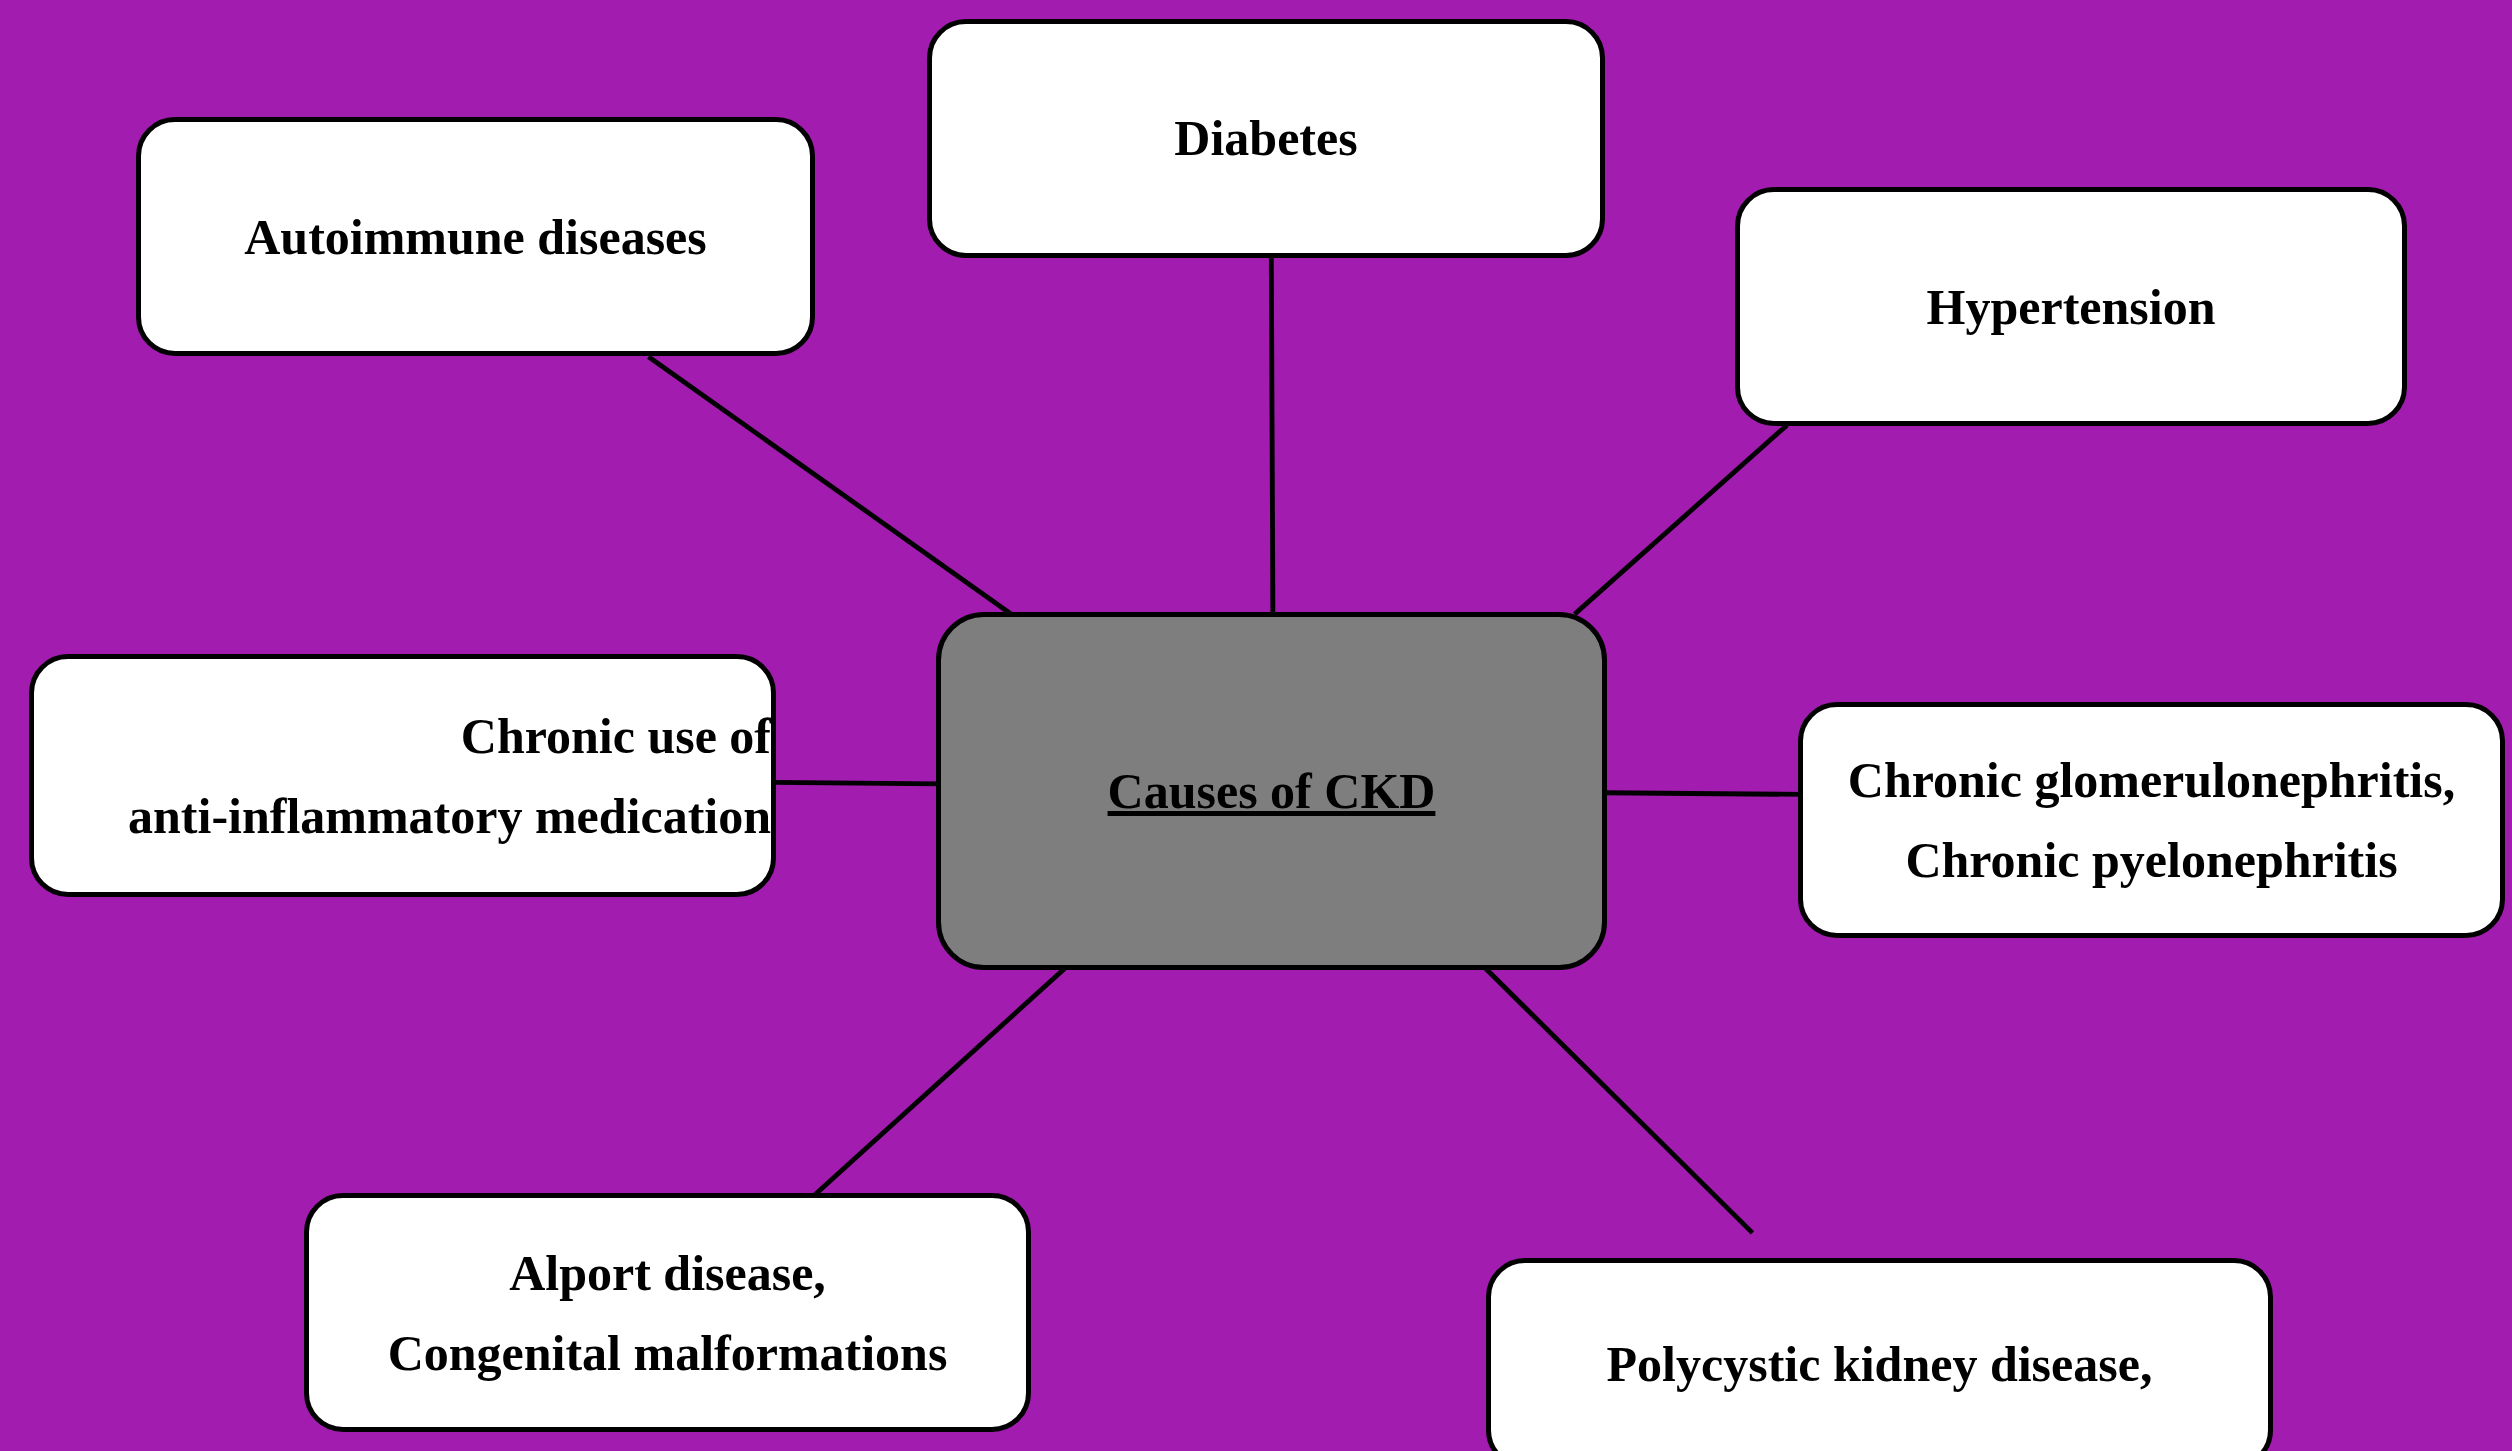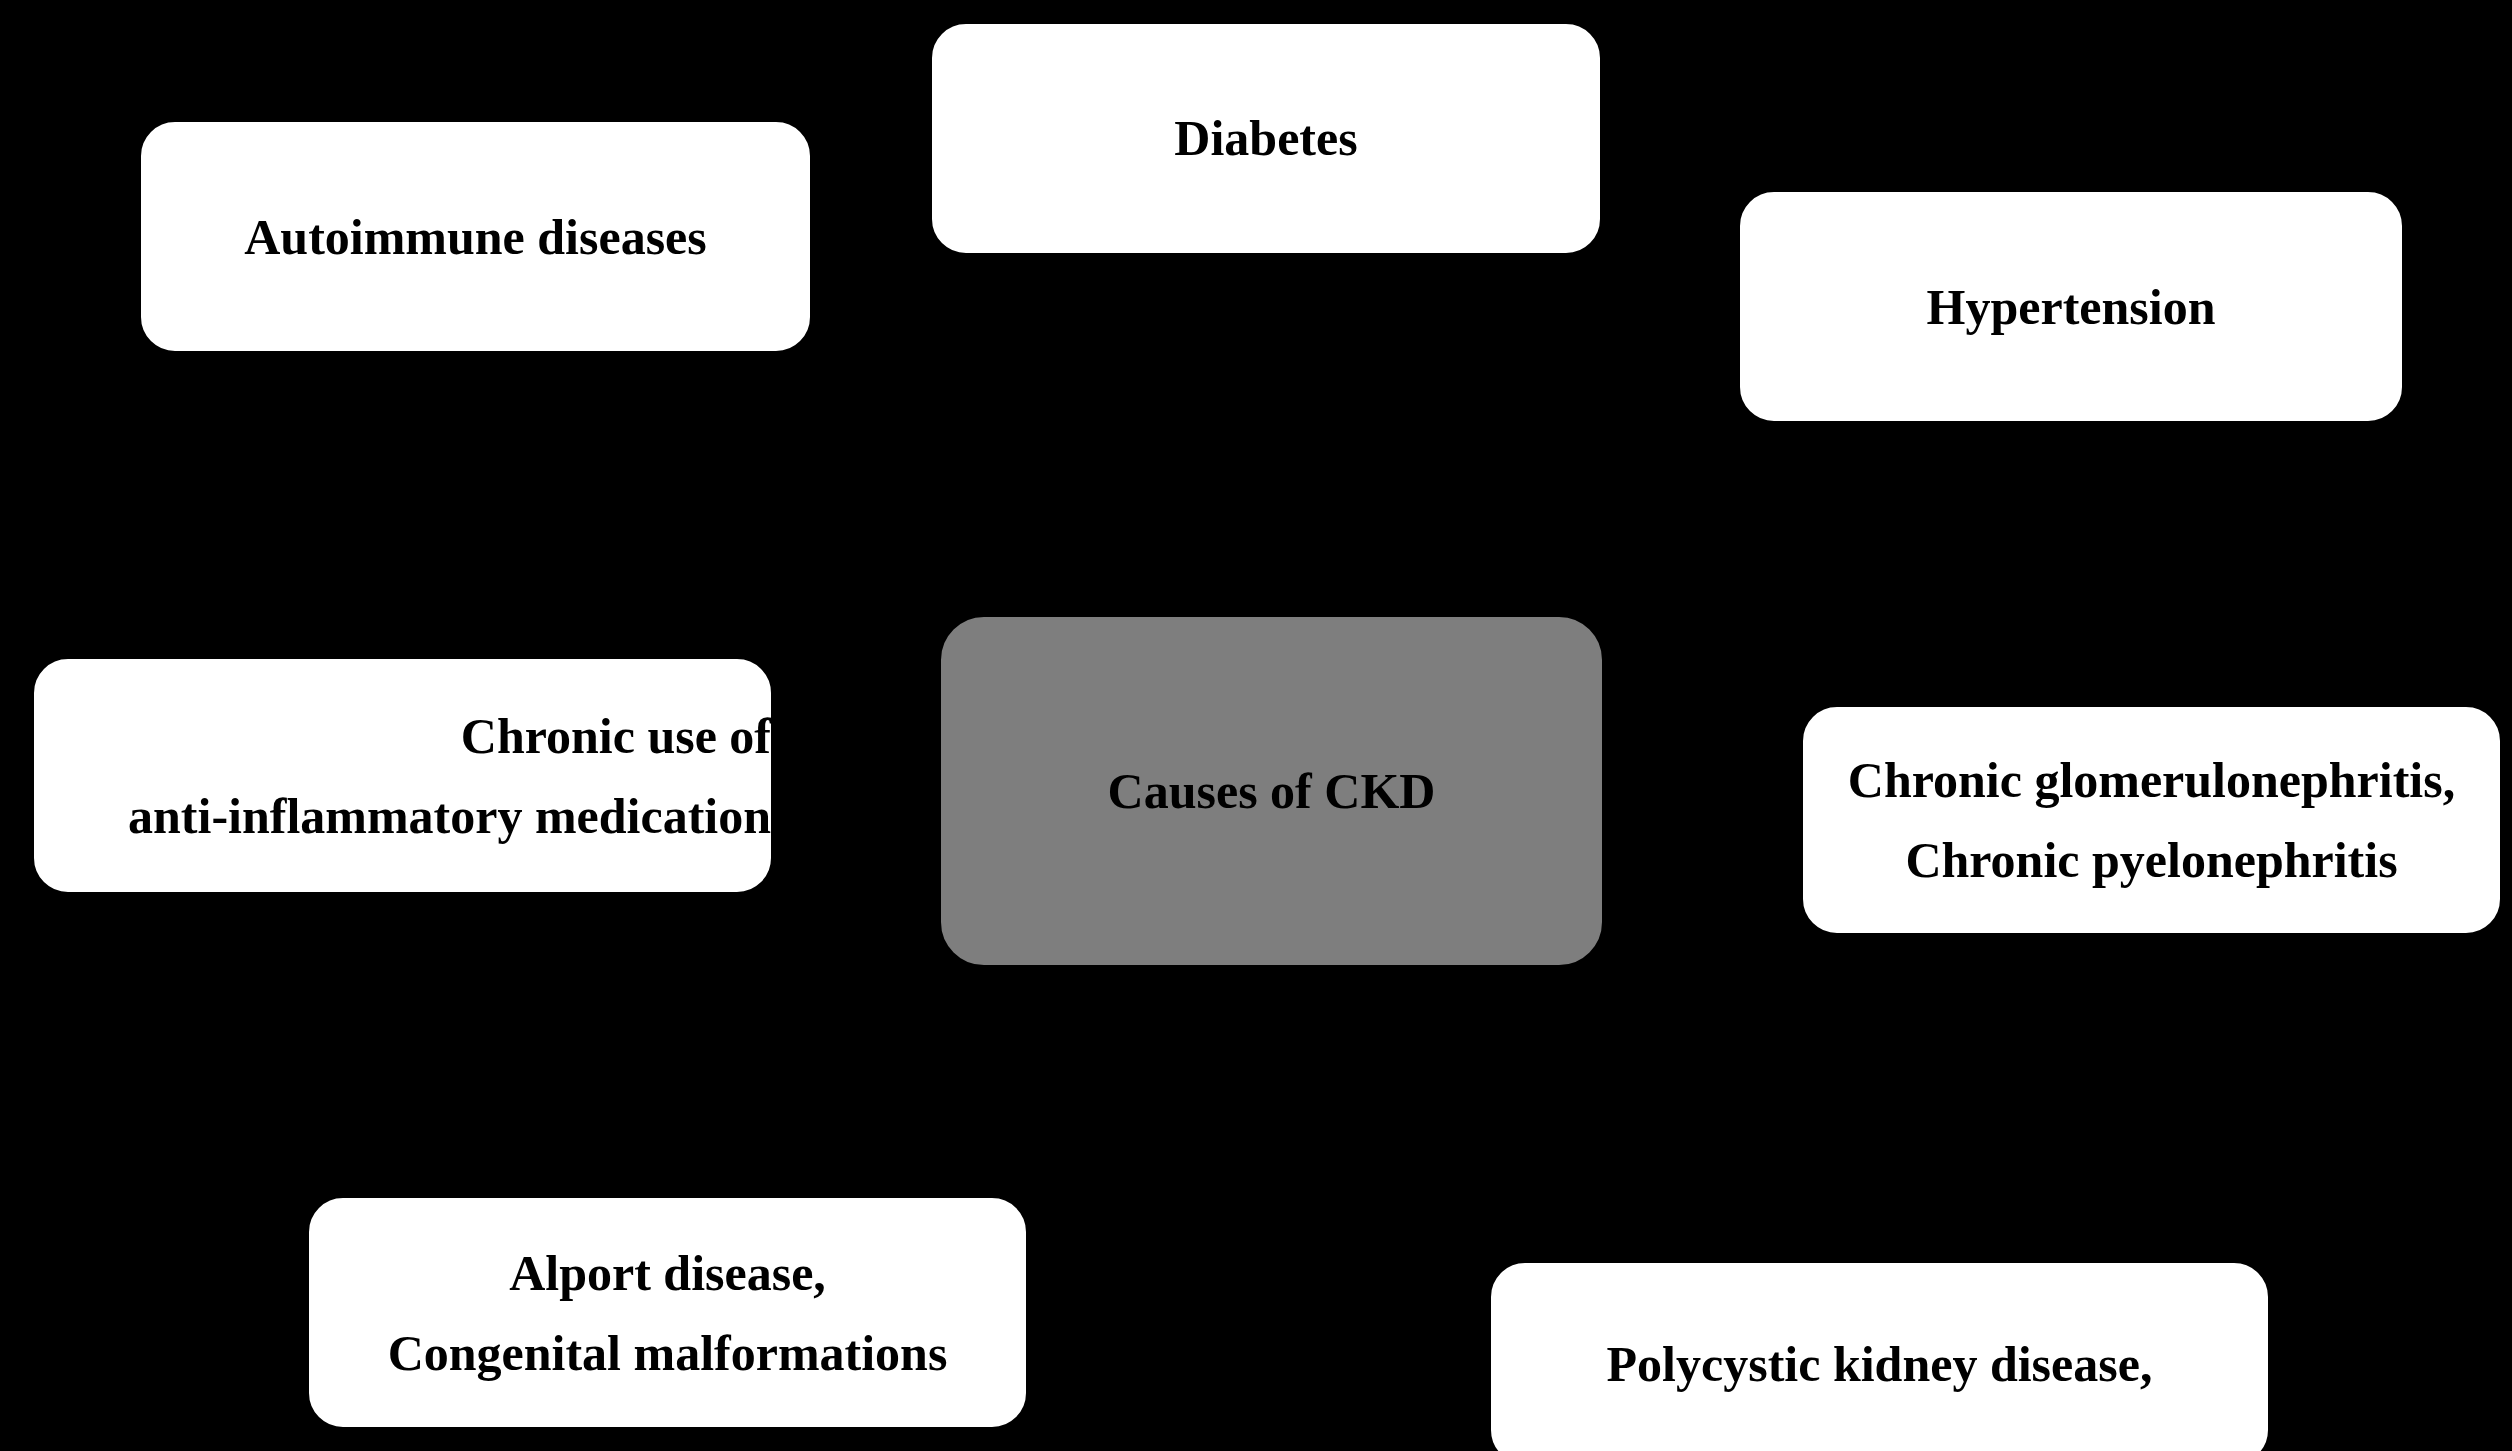--- a/index.html
+++ b/index.html
@@ -1,20 +1,20 @@
 <!DOCTYPE html>
 <html style="font-size:13px"><head>
 <meta charset="utf-8">
 <style>
   html, body { margin: 0; padding: 0; background: #ffffff; }
   #canvas {
     position: relative;
     width: 2512px;
     height: 1452px;
-    background: #000000;
+    background: #a21caf;
     font-family: "Liberation Serif", "DejaVu Serif", serif;
     overflow: hidden;
   }
   #connectors {
     position: absolute;
     left: 0; top: 0;
     width: 2512px; height: 1452px;
     z-index: 0;
   }
   .node {
@@ -31,20 +31,21 @@
     font-weight: bold;
     font-size: 50px;
     color: #000000;
     line-height: 1.6;
     z-index: 1;
   }
   .node .line { display: block; white-space: nowrap; }
   #node-center {
     background: #7e7e7e;
     border-radius: 48px;
+    text-decoration: underline;
   }
   
   #node-diabetes          { left: 927px; top: 18.5px;   width: 678px; height: 239px; }
   #node-autoimmune        { left: 136px;  top: 117px;  width: 679px; height: 239px; }
   #node-hypertension      { left: 1735px; top: 187px;  width: 672px; height: 239px; }
   #node-chronic-use       { left: 29px;   top: 654px;  width: 747px; height: 243px; align-items: flex-end; }
   #node-center            { left: 936px; top: 612px;  width: 671px; height: 358px; }
   #node-glomerulonephritis{ left: 1798px; top: 702px;  width: 707px; height: 236px; }
   #node-alport            { left: 304px;  top: 1193px; width: 727px; height: 239px; justify-content: center; }
   #node-polycystic        { left: 1486px; top: 1230px; width: 787px; height: 211px; margin-top: 28px; }

